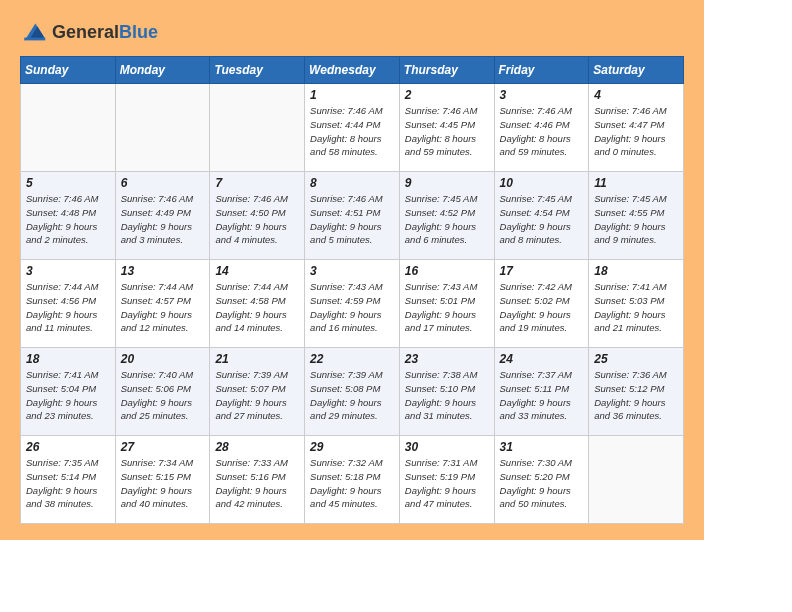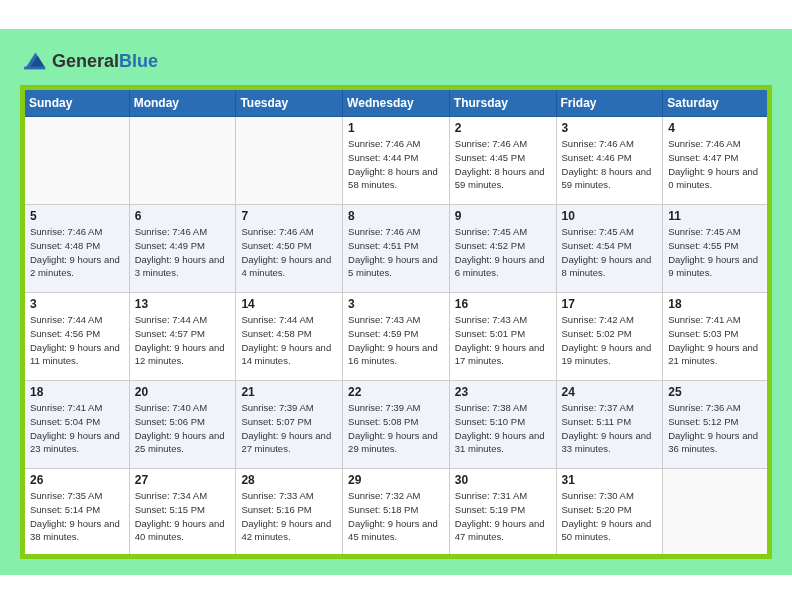--- a/index.html
+++ b/index.html
@@ -4,24 +4,23 @@
   <style>
     * { box-sizing: border-box; margin: 0; padding: 0; }
     body {
       font-family: Arial, sans-serif;
       background: #fff;
       width: 792px;
       min-height: 612px;
       padding: 0;
     }
     .page {
-      width: 792px;
-      background: #86efac;
+      width: 704px;
+      background: #fdba74;
       padding: 18px 20px 16px 20px;
-      margin-top: 29px;
     }
     .header {
       display: flex;
       justify-content: space-between;
       align-items: flex-start;
       margin-bottom: 10px;
     }
     .logo {
       display: flex;
       align-items: center;
@@ -49,21 +48,22 @@
       font-weight: normal;
       color: #222;
     }
     .location-title {
       font-size: 16px;
       color: #444;
     }
     .calendar {
       width: 100%;
       border-collapse: collapse;
-      border: 5px solid #84cc16;
+      border: 1px solid #84cc16;
+      font-style: italic;
     }
     .calendar th {
       background: #2a6db5;
       color: #fff;
       font-size: 12px;
       font-weight: bold;
       padding: 6px 4px;
       text-align: left;
       border: 1px solid #1e5a9a;
     }

